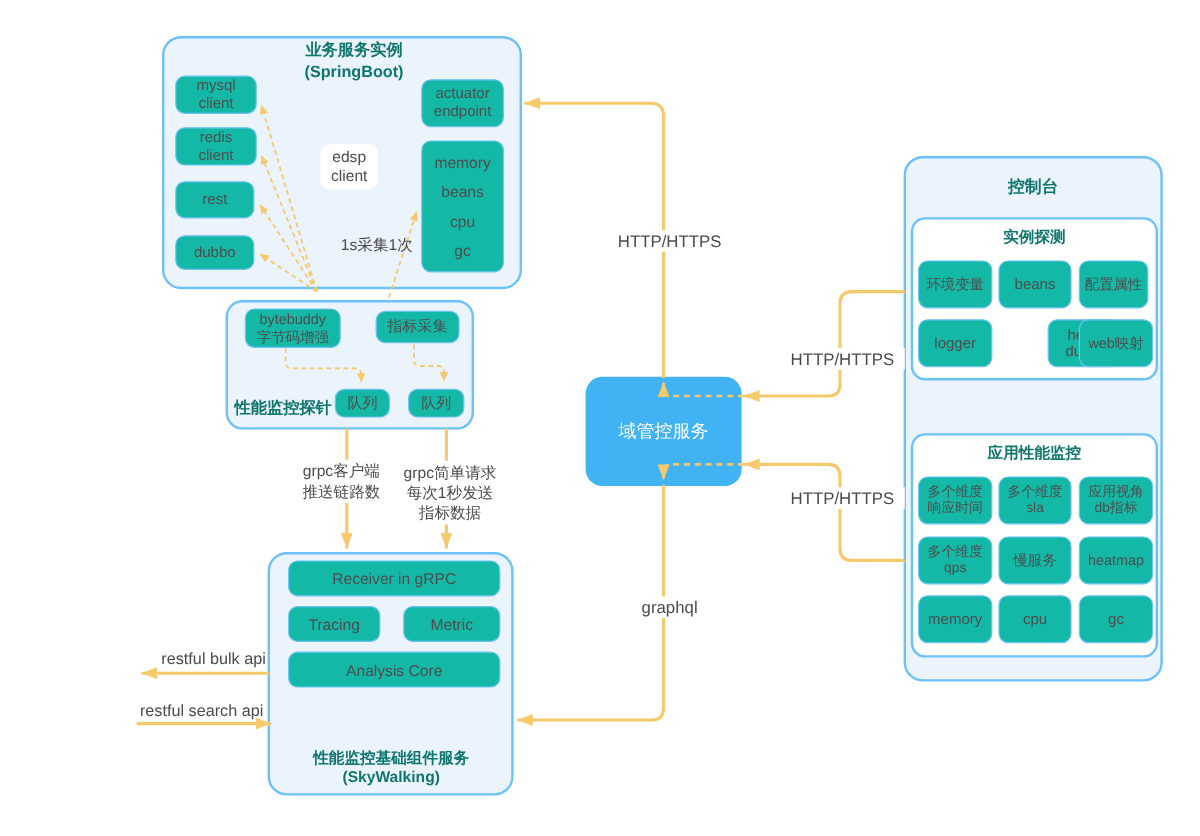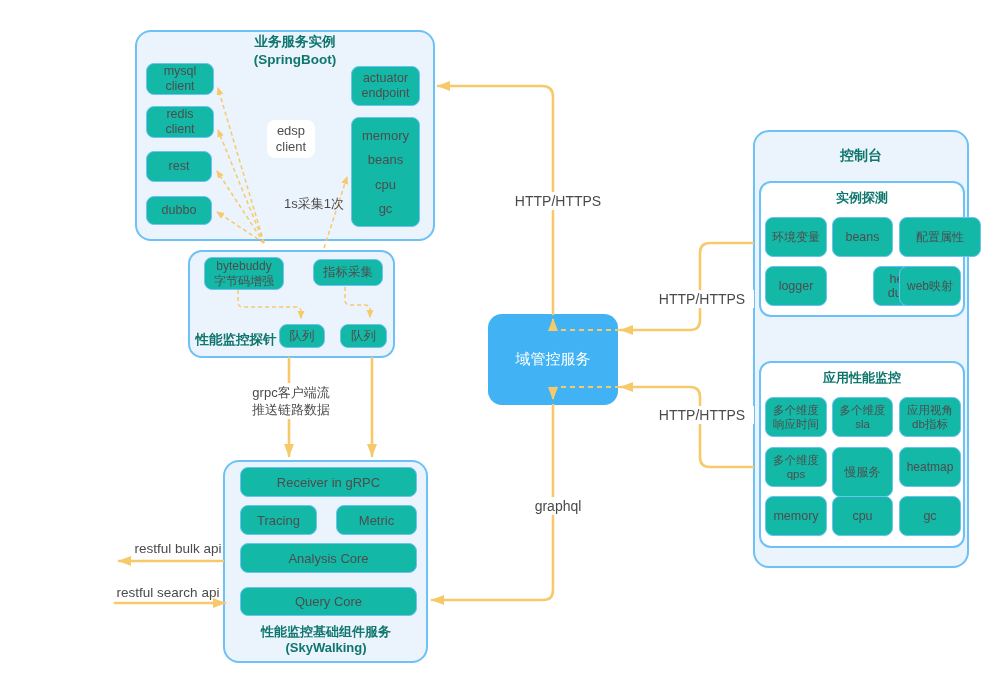--- a/index.html
+++ b/index.html
@@ -53,51 +53,50 @@
   <div class="wbox" style="left:313px;top:259px;width:70px;height:27px;">指标采集</div>
   <div class="wbox" style="left:279px;top:324px;width:46px;height:24px;">队列</div>
   <div class="wbox" style="left:340px;top:324px;width:47px;height:24px;">队列</div>
   <div class="title" style="left:193px;top:331px;width:86px;font-size:13.5px;">性能监控探针</div>
 
   <div class="panel" style="left:223px;top:460px;width:205px;height:203px;"></div>
   <div class="wbox" style="left:240px;top:467px;width:177px;height:30px;font-size:13px;">Receiver in gRPC</div>
   <div class="wbox" style="left:240px;top:505px;width:77px;height:30px;font-size:13px;">Tracing</div>
   <div class="wbox" style="left:336px;top:505px;width:81px;height:30px;font-size:13px;">Metric</div>
   <div class="wbox" style="left:240px;top:543px;width:177px;height:30px;font-size:13px;">Analysis Core</div>
-  <div class="wbox" style="left:240px;top:587px;width:177px;height:29px;font-size:13px;">Query Core</div>
   <div class="title" style="left:233px;top:624px;width:186px;font-size:13px;line-height:16px;">性能监控基础组件服务
 (SkyWalking)</div>
 
 
   <div class="bluebox" style="left:488px;top:314px;width:130px;height:91px;font-size:15px;">域管控服务</div>
 
   <div class="panel" style="left:753px;top:130px;width:216px;height:438px;"></div>
   <div class="title" style="left:813px;top:147px;width:96px;font-size:14px;">控制台</div>
 
   <div class="wpanel" style="left:759px;top:181px;width:206px;height:136px;"></div>
   <div class="title" style="left:812px;top:189px;width:100px;font-size:13px;">实例探测</div>
   <div class="wbox" style="left:765px;top:217px;width:62px;height:40px;font-size:12px;">环境变量</div>
   <div class="wbox" style="left:832px;top:217px;width:61px;height:40px;font-size:12.5px;">beans</div>
-  <div class="wbox" style="left:899px;top:217px;width:82px;height:40px;font-size:12px;">配置属性</div>
+  <div class="wbox" style="left:899px;top:217px;width:58px;height:40px;font-size:12px;">配置属性</div>
   <div class="wbox" style="left:765px;top:266px;width:62px;height:40px;font-size:12.5px;">logger</div>
   <div class="wbox" style="left:873px;top:266px;width:61px;height:40px;font-size:12.5px;line-height:14px;">heap
 dump</div>
   <div class="wbox" style="left:899px;top:266px;width:62px;height:40px;font-size:12px;">web映射</div>
 
   <div class="wpanel" style="left:759px;top:361px;width:206px;height:187px;"></div>
   <div class="title" style="left:805px;top:369px;width:114px;font-size:13px;">应用性能监控</div>
   <div class="wbox" style="left:765px;top:397px;width:62px;height:40px;font-size:11.5px;line-height:14px;">多个维度
 响应时间</div>
   <div class="wbox" style="left:832px;top:397px;width:61px;height:40px;font-size:11.5px;line-height:14px;">多个维度
 sla</div>
   <div class="wbox" style="left:899px;top:397px;width:62px;height:40px;font-size:11.5px;line-height:14px;">应用视角
 db指标</div>
   <div class="wbox" style="left:765px;top:447px;width:62px;height:40px;font-size:11.5px;line-height:14px;">多个维度
 qps</div>
-  <div class="wbox" style="left:832px;top:447px;width:61px;height:50px;font-size:12px;">慢服务</div>
+  <div class="wbox" style="left:832px;top:447px;width:61px;height:40px;font-size:12px;">慢服务</div>
   <div class="wbox" style="left:899px;top:447px;width:62px;height:40px;font-size:12px;">heatmap</div>
   <div class="wbox" style="left:765px;top:496px;width:62px;height:40px;font-size:12.5px;">memory</div>
   <div class="wbox" style="left:832px;top:496px;width:61px;height:40px;font-size:12.5px;">cpu</div>
   <div class="wbox" style="left:899px;top:496px;width:62px;height:40px;font-size:12.5px;">gc</div>
 
   <svg class="wires" width="1000" height="697" viewBox="0 0 1000 697">
     <defs>
       <marker id="ab" markerUnits="userSpaceOnUse" markerWidth="14" markerHeight="11" refX="12" refY="5" orient="auto">
         <path d="M0,0 L13,5 L0,10 Z" fill="#f6c96a"></path>
       </marker>
@@ -125,20 +124,23 @@
       <path d="M264,243 L217,171" marker-end="url(#as)"></path>
       <path d="M264,243 L217,212" marker-end="url(#as)"></path>
       <path d="M324,248 L347,177" marker-end="url(#as)"></path>
       <path d="M238,290 L238,302 Q238,307 243,307 L296,307 Q301,307 301,312 L301,318" marker-end="url(#as)"></path>
       <path d="M345,287 L345,300 Q345,305 350,305 L365,305 Q370,305 370,310 L370,317" marker-end="url(#as)"></path>
     </g>
   </svg>
 
   <div class="lbl wbg" style="left:232px;top:383px;width:114px;font-size:13px;line-height:17px;">grpc客户端流
 推送链路数据</div>
+  <div class="lbl wbg" style="left:316px;top:384px;width:114px;font-size:13px;line-height:17px;">grpc简单请求
+每次1秒发送
+指标数据</div>
   <div class="lbl wbg" style="left:506px;top:192px;width:100px;font-size:14px;">HTTP/HTTPS</div>
   <div class="lbl wbg" style="left:650px;top:290px;width:100px;font-size:14px;">HTTP/HTTPS</div>
   <div class="lbl wbg" style="left:650px;top:406px;width:100px;font-size:14px;">HTTP/HTTPS</div>
   <div class="lbl wbg" style="left:516px;top:497px;width:80px;font-size:14px;">graphql</div>
   <div class="lbl" style="left:126px;top:541px;width:104px;font-size:13.5px;">restful bulk api</div>
   <div class="lbl" style="left:112px;top:585px;width:112px;font-size:13.5px;">restful search api</div>
 
 </div>
 
 </body></html>

